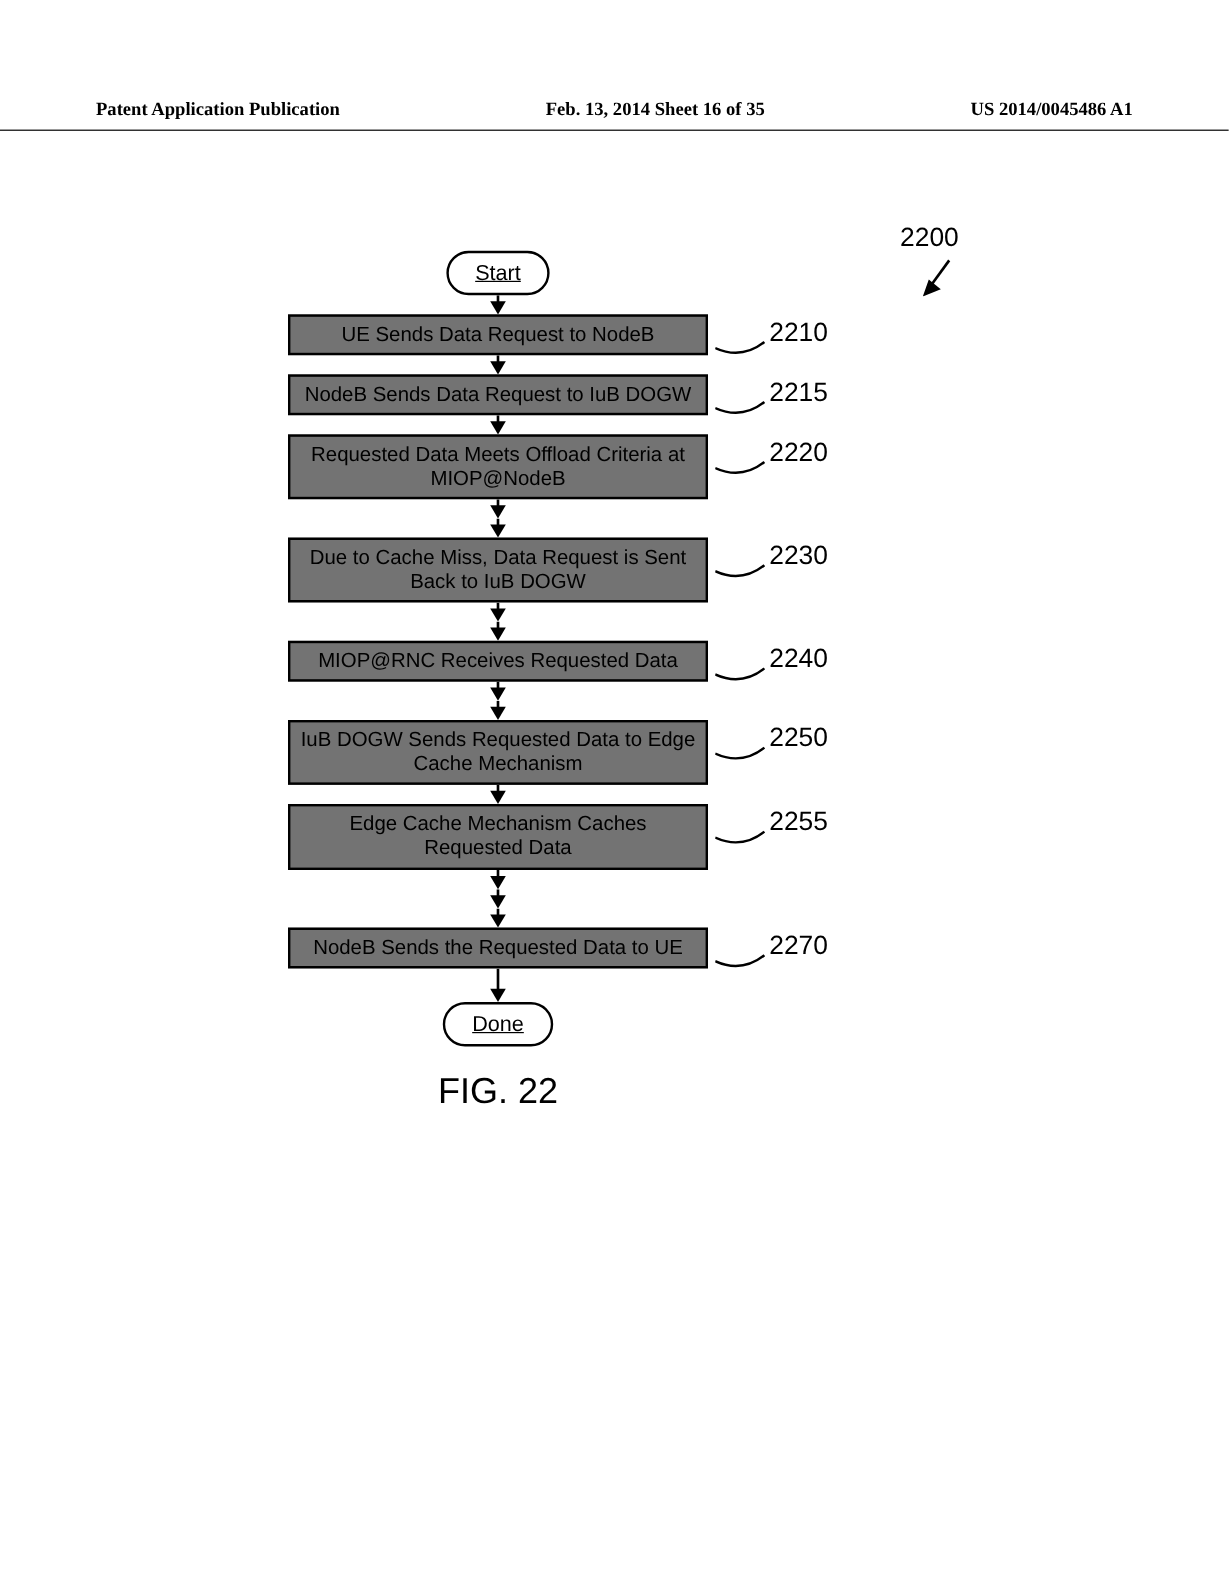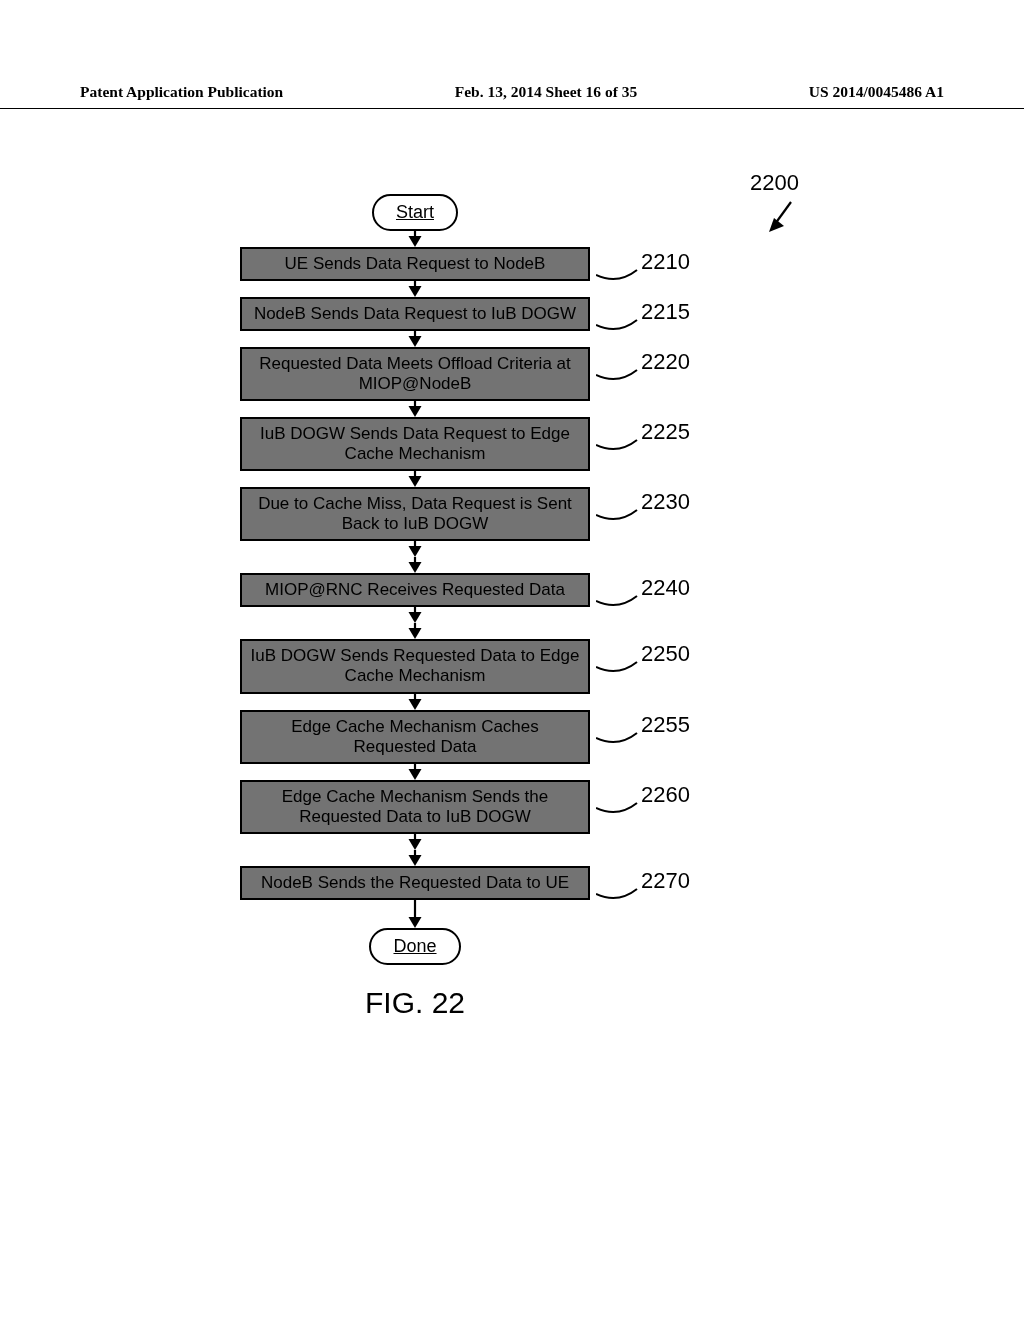--- a/index.html
+++ b/index.html
@@ -27,21 +27,21 @@
     .header-right { }
     .header-line {
       position: absolute;
       top: 108px;
       left: 0;
       right: 0;
       border-top: 1.5px solid black;
     }
     .fig-container {
       position: absolute;
-      top: 170px;
+      top: 185px;
       left: 0;
       width: 1024px;
     }
     .fig-ref {
       position: absolute;
       top: 0px;
       right: 225px;
       font-size: 22px;
       text-align: right;
     }
@@ -163,29 +163,20 @@
             <path d="M0 8 Q 22 18 41 3" stroke="black" stroke-width="2" fill="none"></path>
           </svg>
         <span>2220</span>
       </div>
     </div>
     <svg class="down-arrow-svg" width="14" height="16">
         <line x1="7" y1="0" x2="7" y2="6" stroke="black" stroke-width="2.2"></line>
         <polygon points="7,16 0.5,5 13.5,5" fill="black"></polygon>
       </svg>
 
-    <div class="node-wrap">
-      <div class="process"><span>IuB DOGW Sends Data Request to Edge Cache Mechanism</span></div>
-      <div class="callout" style="right:-100px">
-        <svg width="45" height="16">
-            <path d="M0 8 Q 22 18 41 3" stroke="black" stroke-width="2" fill="none"></path>
-          </svg>
-        <span>2225</span>
-      </div>
-    </div>
     <svg class="down-arrow-svg" width="14" height="16">
         <line x1="7" y1="0" x2="7" y2="6" stroke="black" stroke-width="2.2"></line>
         <polygon points="7,16 0.5,5 13.5,5" fill="black"></polygon>
       </svg>
 
     <div class="node-wrap">
       <div class="process"><span>Due to Cache Miss, Data Request is Sent Back to IuB DOGW</span></div>
       <div class="callout" style="right:-100px">
         <svg width="45" height="16">
             <path d="M0 8 Q 22 18 41 3" stroke="black" stroke-width="2" fill="none"></path>
@@ -243,29 +234,20 @@
             <path d="M0 8 Q 22 18 41 3" stroke="black" stroke-width="2" fill="none"></path>
           </svg>
         <span>2255</span>
       </div>
     </div>
     <svg class="down-arrow-svg" width="14" height="16">
         <line x1="7" y1="0" x2="7" y2="6" stroke="black" stroke-width="2.2"></line>
         <polygon points="7,16 0.5,5 13.5,5" fill="black"></polygon>
       </svg>
 
-    <div class="node-wrap">
-      <div class="process"><span>Edge Cache Mechanism Sends the Requested Data to IuB DOGW</span></div>
-      <div class="callout" style="right:-100px">
-        <svg width="45" height="16">
-            <path d="M0 8 Q 22 18 41 3" stroke="black" stroke-width="2" fill="none"></path>
-          </svg>
-        <span>2260</span>
-      </div>
-    </div>
     <svg class="down-arrow-svg" width="14" height="16">
         <line x1="7" y1="0" x2="7" y2="6" stroke="black" stroke-width="2.2"></line>
         <polygon points="7,16 0.5,5 13.5,5" fill="black"></polygon>
       </svg>
 
     <svg class="down-arrow-svg" width="14" height="16">
         <line x1="7" y1="0" x2="7" y2="6" stroke="black" stroke-width="2.2"></line>
         <polygon points="7,16 0.5,5 13.5,5" fill="black"></polygon>
       </svg>
 

